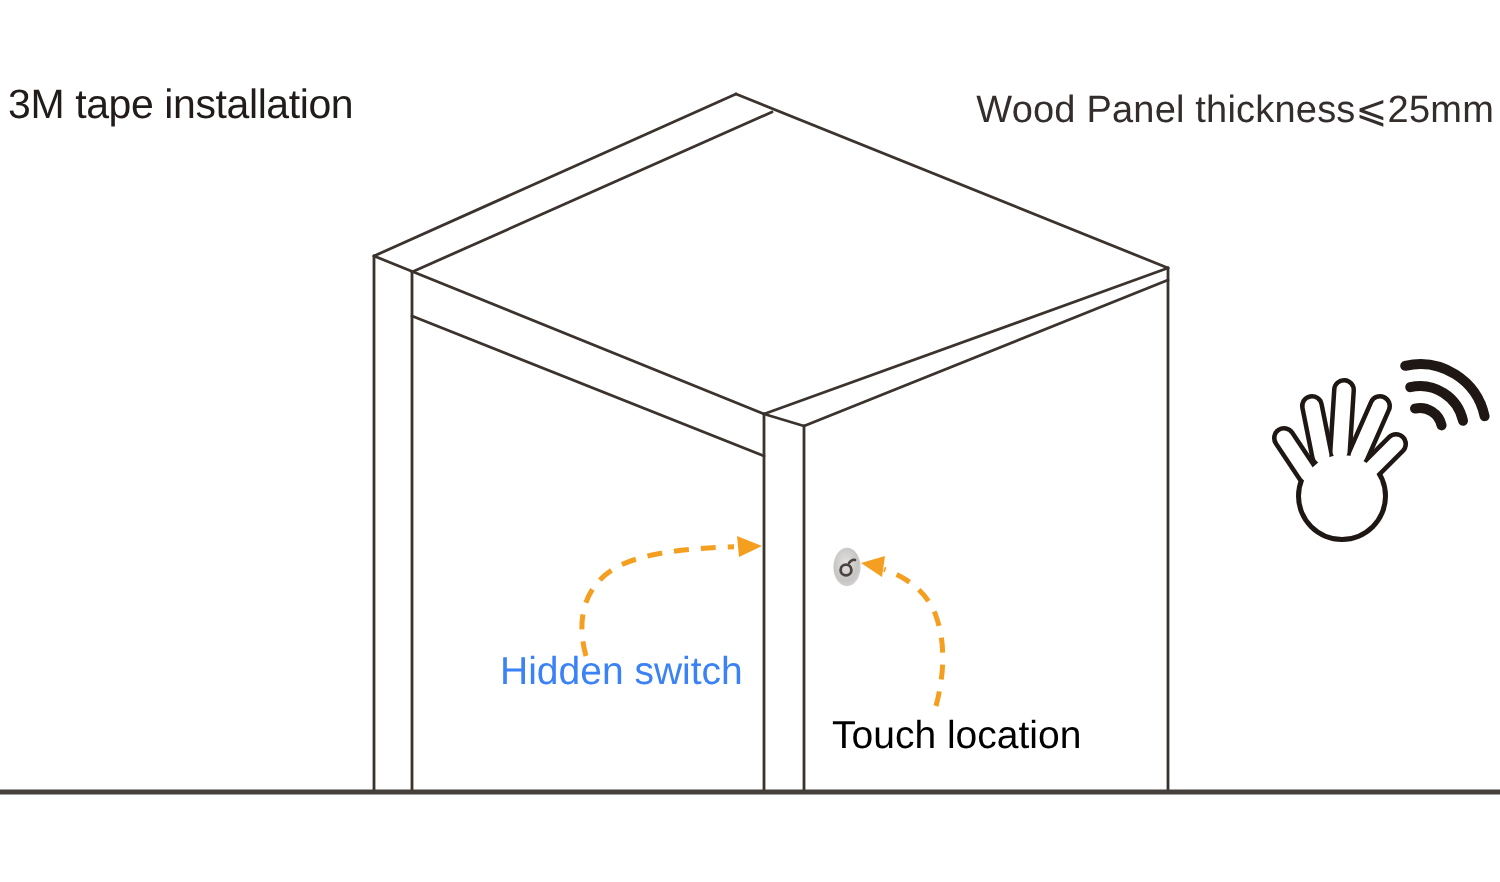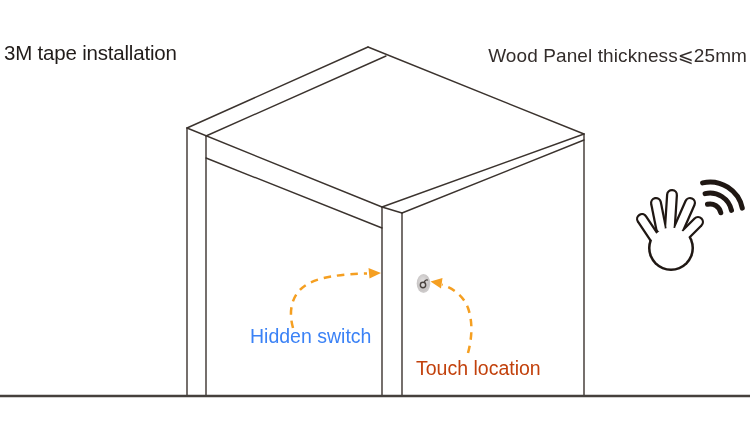--- a/index.html
+++ b/index.html
@@ -16,21 +16,21 @@
     width:750px;height:441px;
     background:var(--c-background);
     font-family:"Liberation Sans","DejaVu Sans",sans-serif;
     overflow:hidden;position:relative;
   }
   .stage{position:absolute;inset:0;width:750px;height:441px;}
   .txt{position:absolute;color:var(--c-text);white-space:nowrap;line-height:1.1;}
   .page-title{left:4px;top:42px;font-size:20.5px;letter-spacing:-0.2px;font-weight:500;}
   .panel-note{right:3px;top:46px;font-size:19px;letter-spacing:0.1px;color:#332D2B;}
   .hidden-switch-label{left:250px;top:326px;font-size:19.5px;color:#3b82f6;}
-  .touch-location-label{left:416px;top:358px;font-size:19.5px;color:#c2410c;}
+  .touch-location-label{left:416px;top:358px;font-size:19.5px;color:#000000;}
   svg{position:absolute;left:0;top:0;}
   .art-line{stroke:var(--c-line);stroke-width:1.4;fill:none;stroke-linecap:round;}
   .ground-line{stroke:var(--c-ground);stroke-width:2.4;fill:none;}
   .accent-dash{stroke:var(--c-accent);stroke-width:2.5;fill:none;stroke-dasharray:7.5 6;stroke-linecap:butt;}
   .accent-head{fill:var(--c-accent);stroke:none;}
   .icon-black{stroke:var(--c-icon);fill:none;stroke-linecap:round;stroke-linejoin:round;}
   .icon-white{stroke:#FFFFFF;fill:none;stroke-linecap:round;stroke-linejoin:round;}
 </style>
 </head>
 <body>

